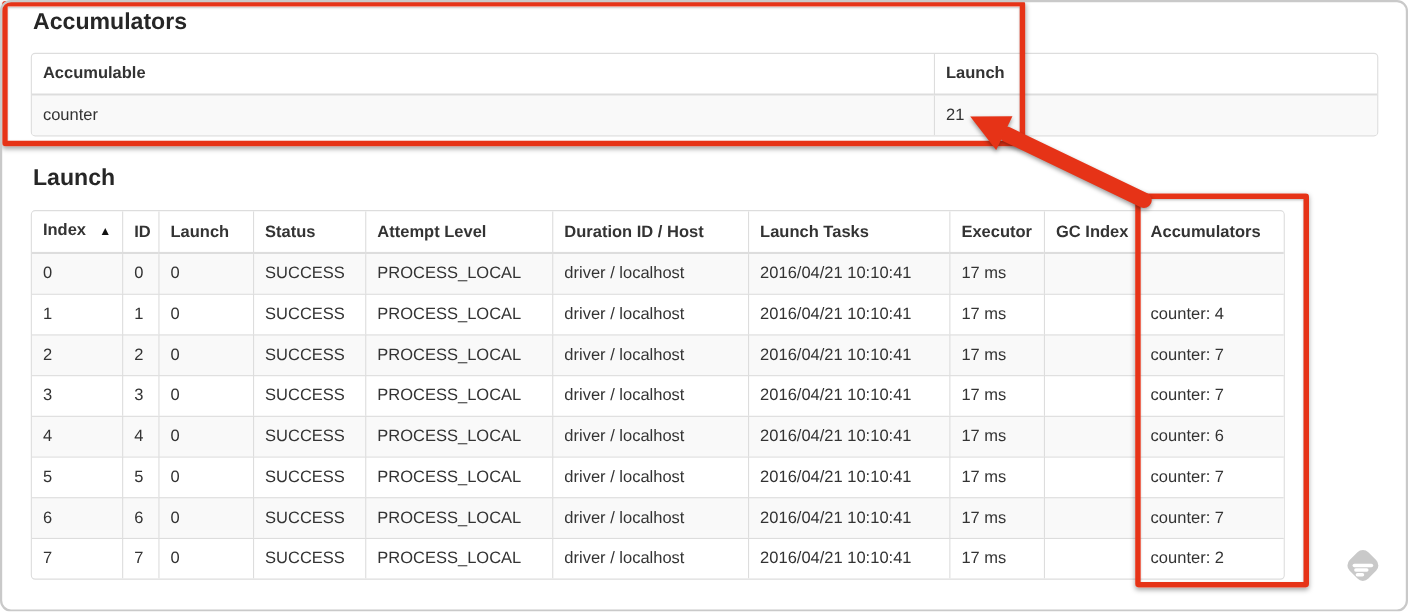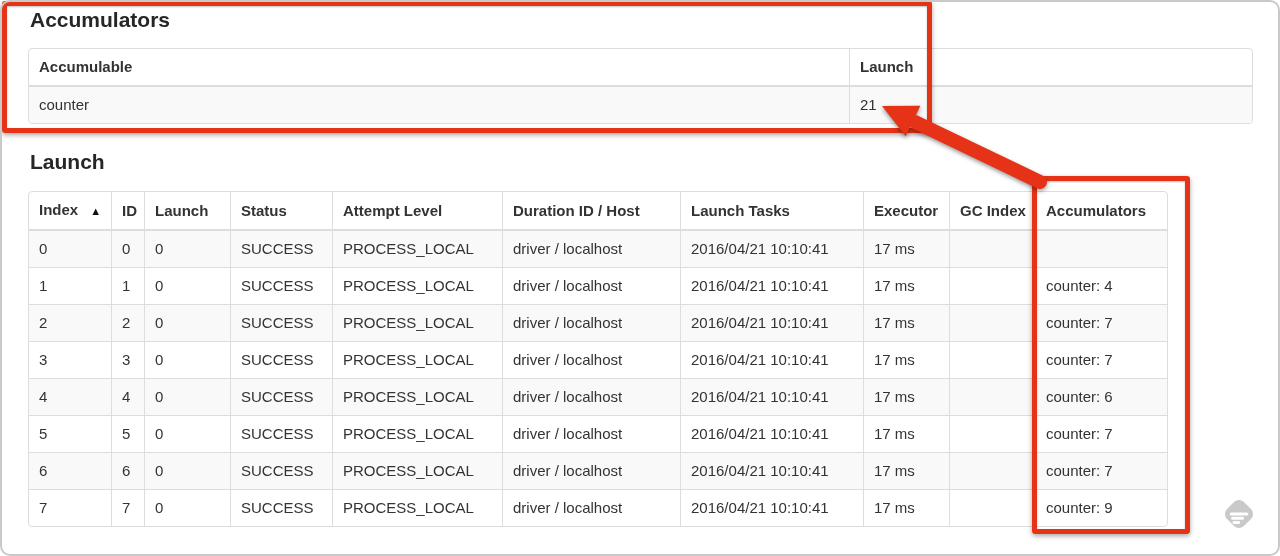--- a/index.html
+++ b/index.html
@@ -241,21 +241,21 @@
         <tr>
           <td>7</td>
           <td>7</td>
           <td>0</td>
           <td>SUCCESS</td>
           <td>PROCESS_LOCAL</td>
           <td>driver / localhost</td>
           <td>2016/04/21 10:10:41</td>
           <td>17 ms</td>
           <td></td>
-          <td>counter: 9</td>
+          <td>counter: 2</td>
           <td></td>
         </tr>
       </tbody>
   </table>
 </div>
 
 <div class="annotation-box" id="annotation-box-summary" style="border-color: rgb(230, 51, 23);"></div>
 <div class="annotation-box" id="annotation-box-column" style="border-color: rgb(230, 51, 23);"></div>
 
 <svg id="annotation-arrow-svg" viewBox="0 0 1280 556" xmlns="http://www.w3.org/2000/svg">

